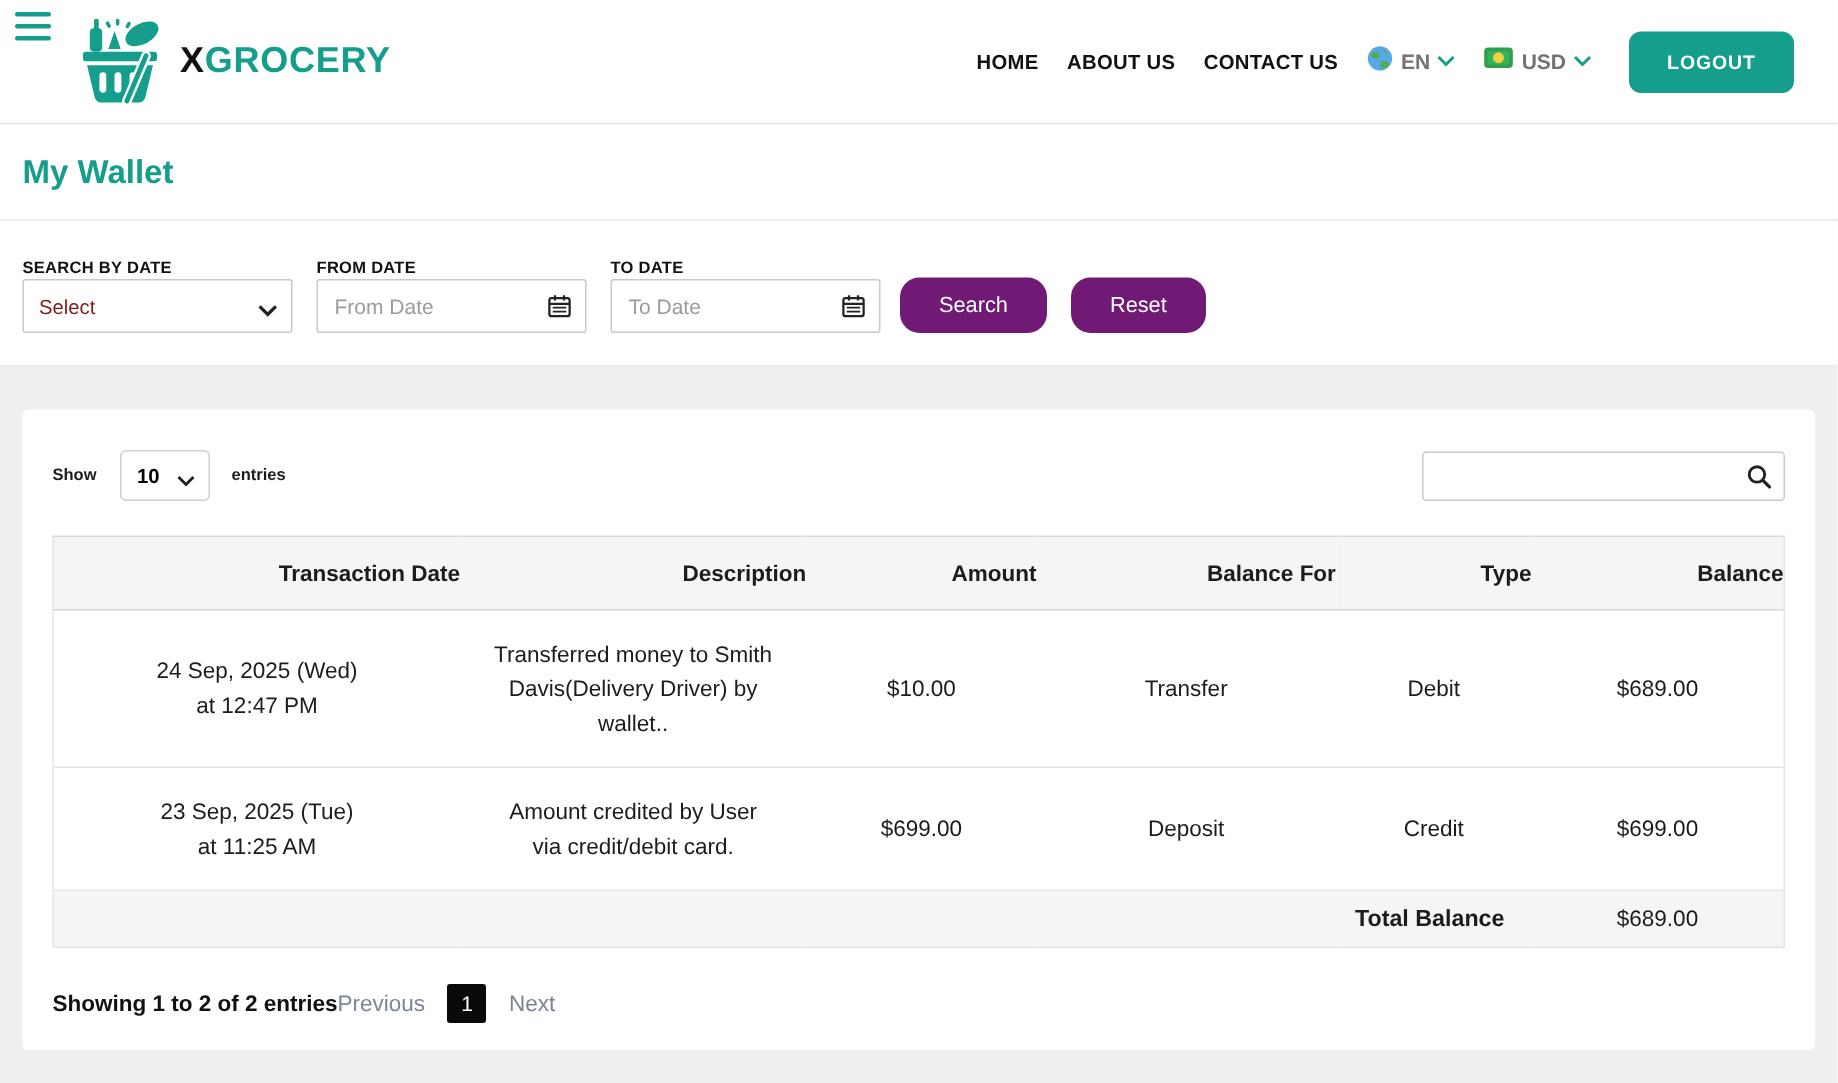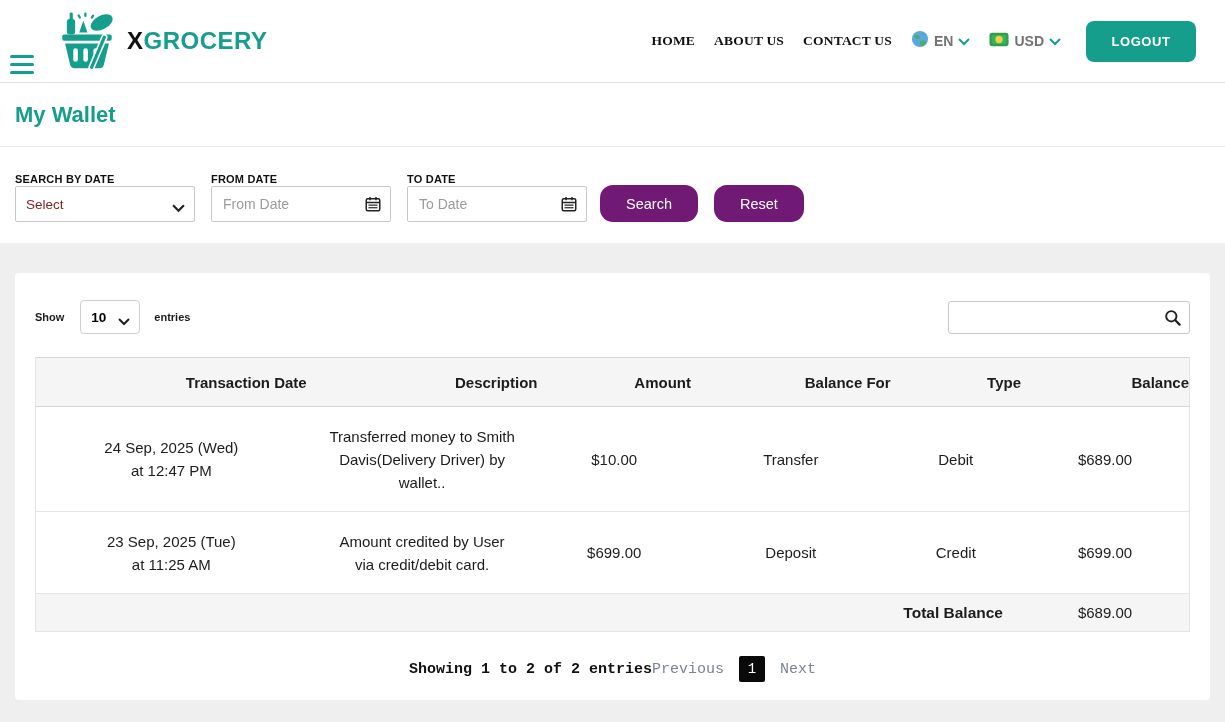--- a/index.html
+++ b/index.html
@@ -8,29 +8,29 @@
     font-family: "Liberation Sans", sans-serif;
     background: #efefef;
     color: #1c1c1c;
   }
   
   .header {
     height: 83px; background: #fff; border-bottom: 1px solid #e2e2e2;
     display: flex; align-items: center; justify-content: space-between;
     padding: 0 29px 0 10px;
   }
-  .header-left { display: flex; align-items: flex-end; gap: 21px; }
+  .header-left { display: flex; align-items: flex-start; gap: 14px; }
   .hamburger { width: 24px; cursor: pointer; display: flex; flex-direction: column; gap: 5px; }
   .hamburger span { display:block; height: 3px; background: #169e8c; border-radius: 2px; }
   .brand { display: flex; align-items: center; gap: 8px; }
   .brand-text { font-size: 24px; font-weight: 700; letter-spacing: 0.5px; }
   .brand-x { color: #111; }
   .brand-rest { color: #169e8c; }
   .nav { display: flex; align-items: center; gap: 19px; }
-  .nav-link { font-size: 13.5px; font-weight: 700; color: #111; cursor: pointer; letter-spacing: 0.2px; font-family: Liberation Serif, serif; }
+  .nav-link { font-size: 13.5px; font-weight: 700; color: #111; cursor: pointer; letter-spacing: 0.2px; }
   .nav-drop { display: flex; align-items: center; gap: 5px; cursor: pointer; }
   .nav-drop .drop-label { font-size: 14px; font-weight: 700; color: #737373; }
   .logout-btn {
     background: #169e8c; color: #fff; border: none; border-radius: 8px;
     height: 41px; width: 110px; font-size: 13px; font-weight: 700;
     letter-spacing: 0.6px; cursor: pointer; margin-left: 6px;
     font-family: "Liberation Sans", sans-serif;
   }
   
   .wallet-section { background: #fff; padding: 19px 15px 0; height: 160px; }
@@ -94,21 +94,21 @@
   .row-1 td { height: 105px; }
   .row-2 td { height: 82px; }
   .desc-cell div { max-width: 188px; margin: 0 auto; }
   .col-date { width: 23.5%; } .col-desc { width: 20%; } .col-amt { width: 13.3%; }
   .col-bf { width: 17.3%; } .col-type { width: 11.3%; } .col-bal { width: 14.6%; }
   .tx-table tfoot td {
     background: #f5f5f5; height: 38px; padding: 6px; border-bottom: 1px solid #e4e4e4;
   }
   .total-label-cell { text-align: right !important; font-weight: 700; font-size: 15.5px; padding-right: 18px !important; }
   
-  .card-footer { display: flex; align-items: center; justify-content: center; margin-top: 24px; font-family: Liberation Mono, monospace; }
+  .card-footer { display: flex; align-items: center; justify-content: flex-start; margin-top: 24px; }
   .showing-text { font-size: 15px; font-weight: 700; color: #111; }
   .pagination { display: flex; align-items: center; gap: 15px; }
   .page-nav { color: #7b8493; font-size: 15px; cursor: pointer; }
   .page-current {
     background: #0a0a0a; color: #fff; width: 26px; height: 26px; border-radius: 2px;
     display: flex; align-items: center; justify-content: center; font-size: 14px; cursor: pointer;
   }
 </style>
 </head>
 <body>

